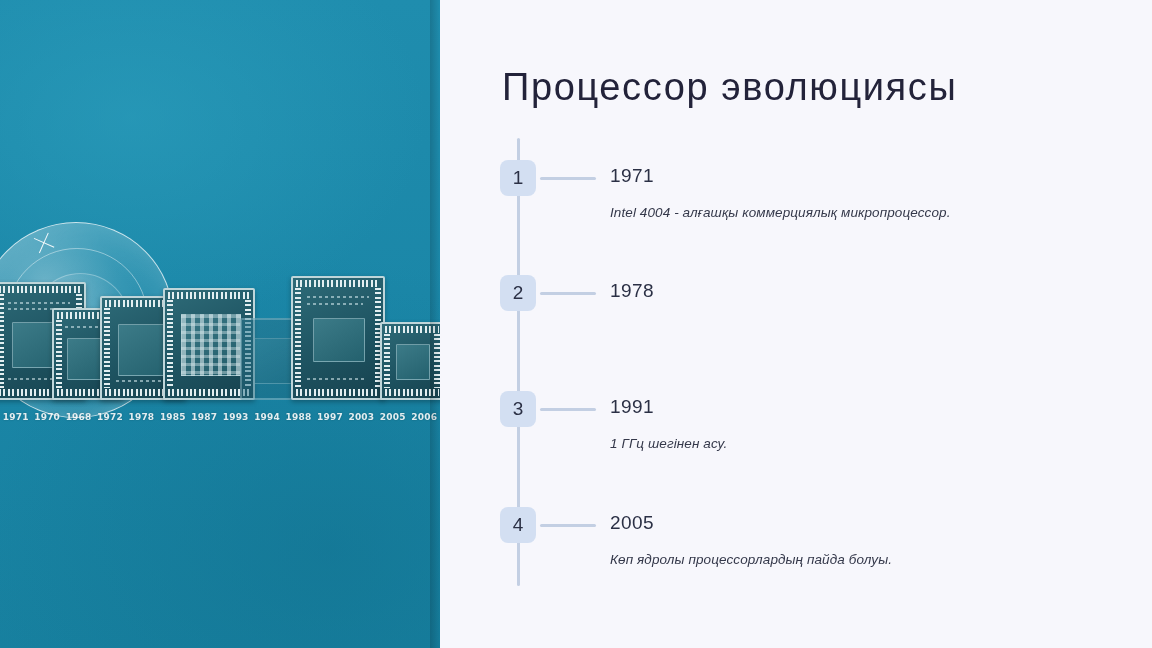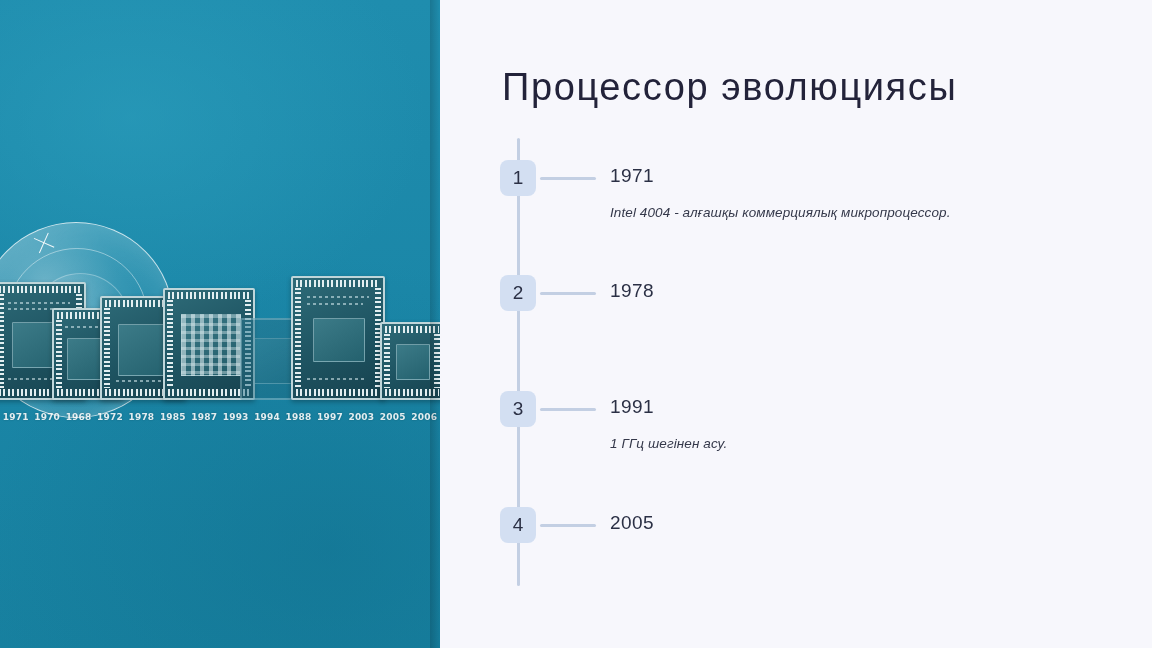--- a/index.html
+++ b/index.html
@@ -413,17 +413,18 @@
         <div class="tl-badge">3</div>
         <div class="tl-connector"></div>
         <div class="tl-year">1991</div>
         <div class="tl-desc">1 ГГц шегінен асу.</div>
       </div>
 
       <div class="tl-item" style="top:369px;">
         <div class="tl-badge">4</div>
         <div class="tl-connector"></div>
         <div class="tl-year">2005</div>
+        <div class="tl-desc">Көп ядролы процессорлардың пайда болуы.</div>
       </div>
     </div>
 
   </div>
 </div>
 
 </body></html>

